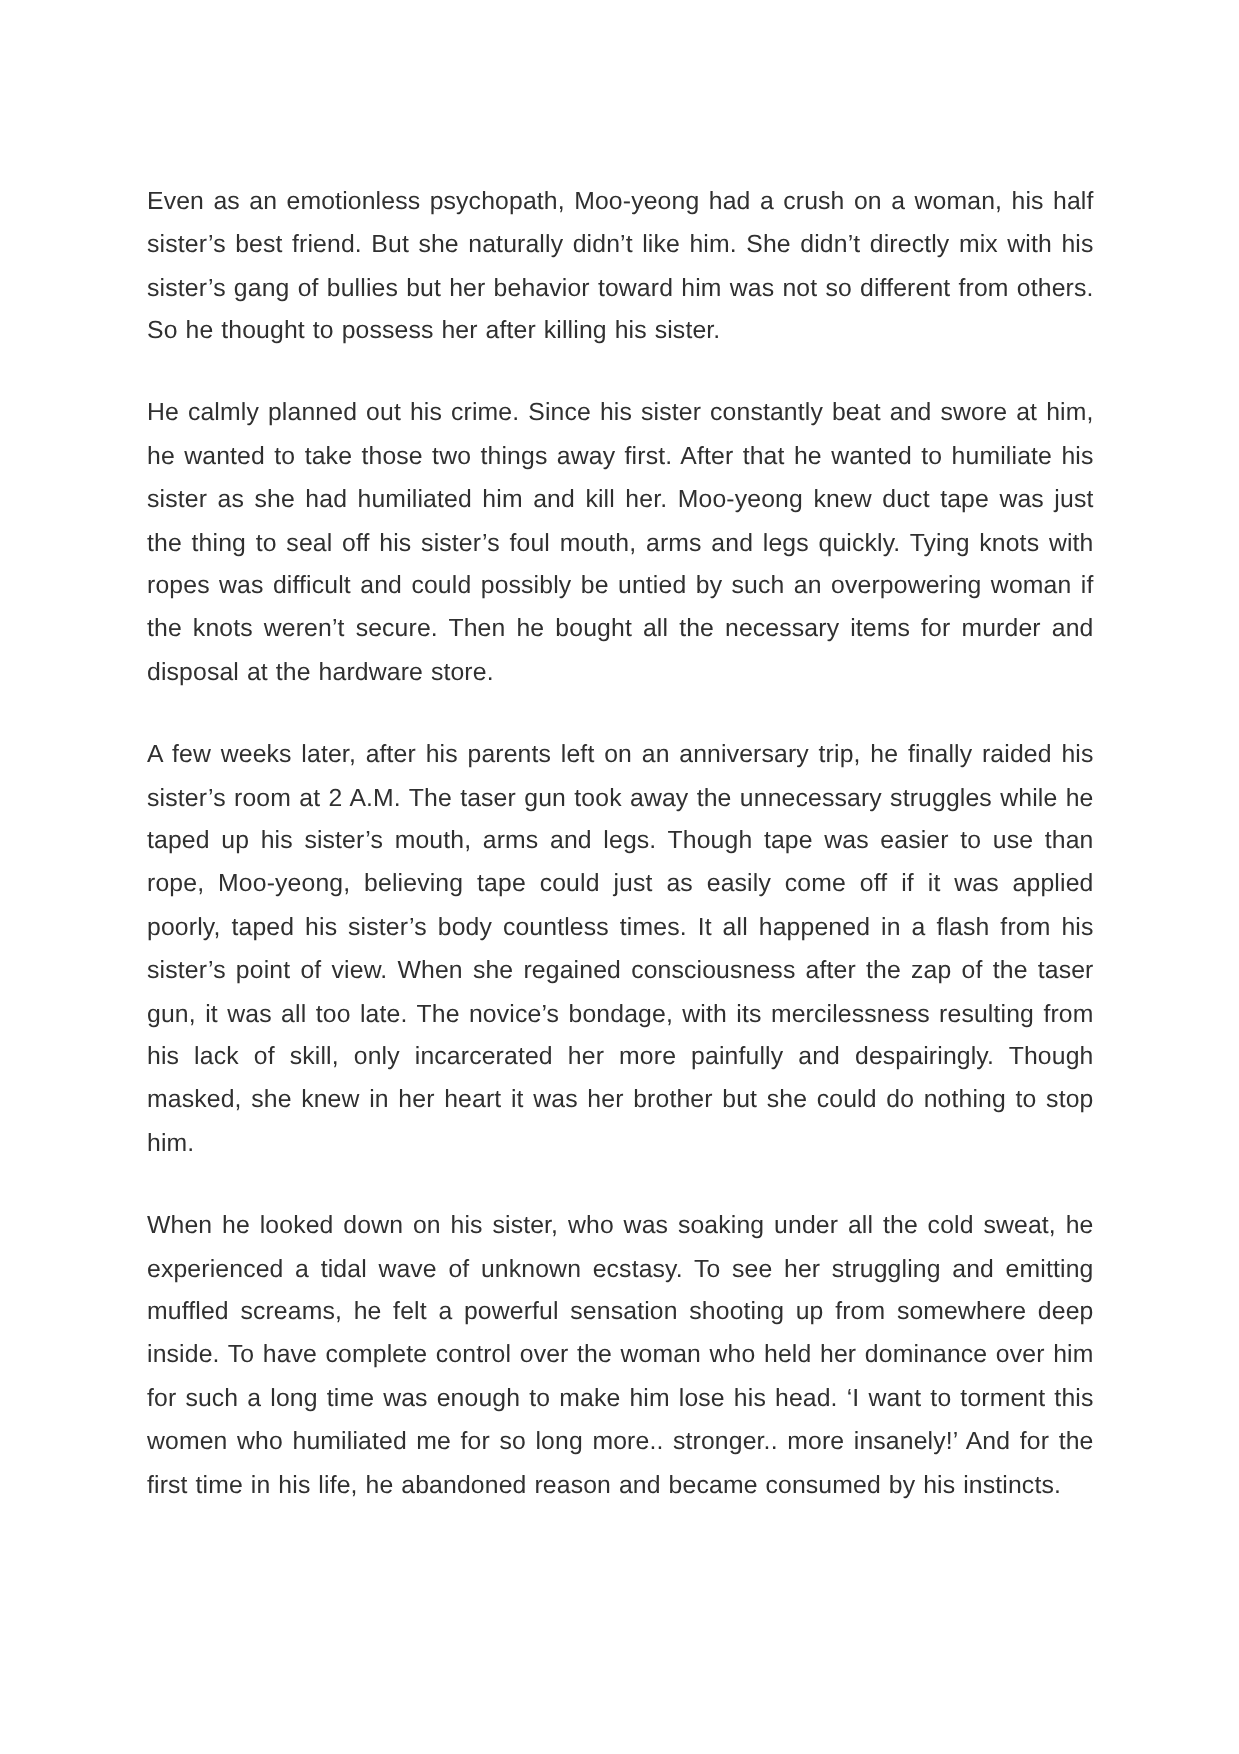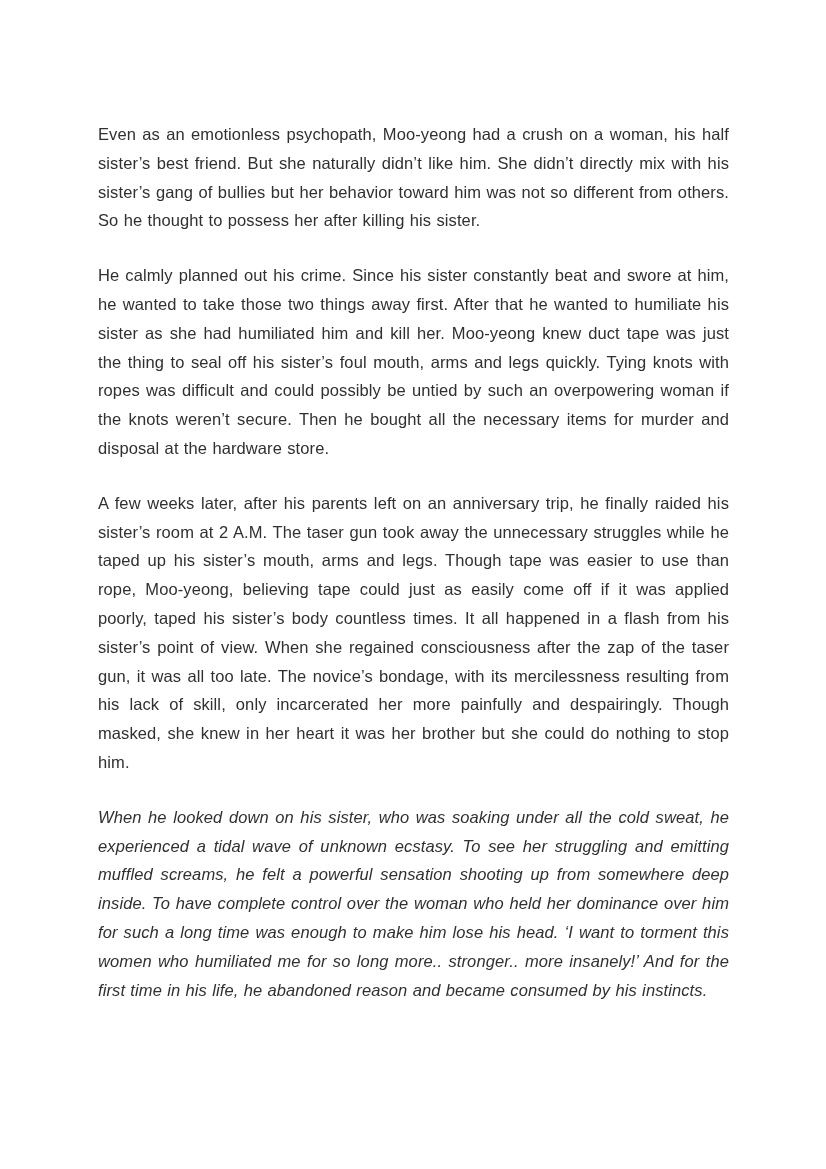--- a/index.html
+++ b/index.html
@@ -28,21 +28,20 @@
     color: #303030;
     text-align: justify;
     text-align-last: left;
     word-spacing: 0.6px;
     letter-spacing: 0.1px;
     margin: 0 0 26px 0;
     -webkit-font-smoothing: antialiased;
   }
   .text-block p:last-child {
     margin-bottom: 0;
-    font-style: italic;
   }
 </style>
 </head>
 <body>
 
 <div class="page">
   <div class="text-block">
     <p>Even as an emotionless psychopath, Moo-yeong had a crush on a woman, his half sister’s best friend. But she naturally didn’t like him. She didn’t directly mix with his sister’s gang of bullies but her behavior toward him was not so different from others. So he thought to possess her after killing his sister.</p>
     <p>He calmly planned out his crime. Since his sister constantly beat and swore at him, he wanted to take those two things away first. After that he wanted to humiliate his sister as she had humiliated him and kill her. Moo-yeong knew duct tape was just the thing to seal off his sister’s foul mouth, arms and legs quickly. Tying knots with ropes was difficult and could possibly be untied by such an overpowering woman if the knots weren’t secure. Then he bought all the necessary items for murder and disposal at the hardware store.</p>
     <p>A few weeks later, after his parents left on an anniversary trip, he finally raided his sister’s room at 2 A.M. The taser gun took away the unnecessary struggles while he taped up his sister’s mouth, arms and legs. Though tape was easier to use than rope, Moo-yeong, believing tape could just as easily come off if it was applied poorly, taped his sister’s body countless times. It all happened in a flash from his sister’s point of view. When she regained consciousness after the zap of the taser gun, it was all too late. The novice’s bondage, with its mercilessness resulting from his lack of skill, only incarcerated her more painfully and despairingly. Though masked, she knew in her heart it was her brother but she could do nothing to stop him.</p>

